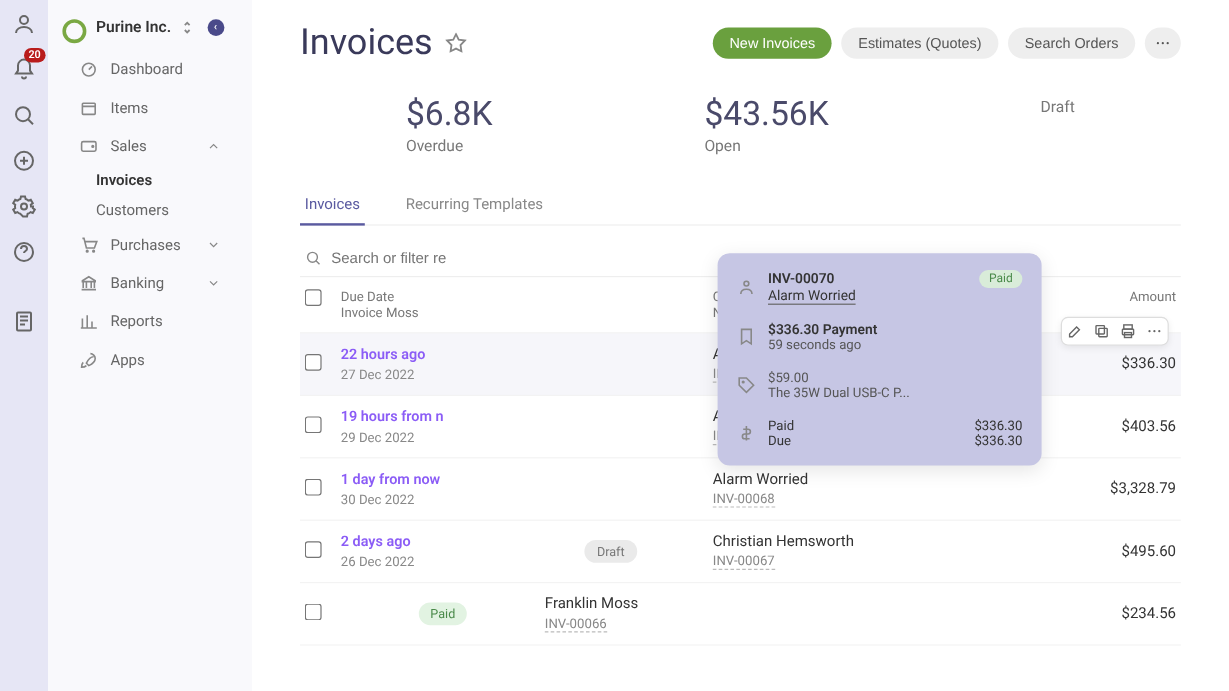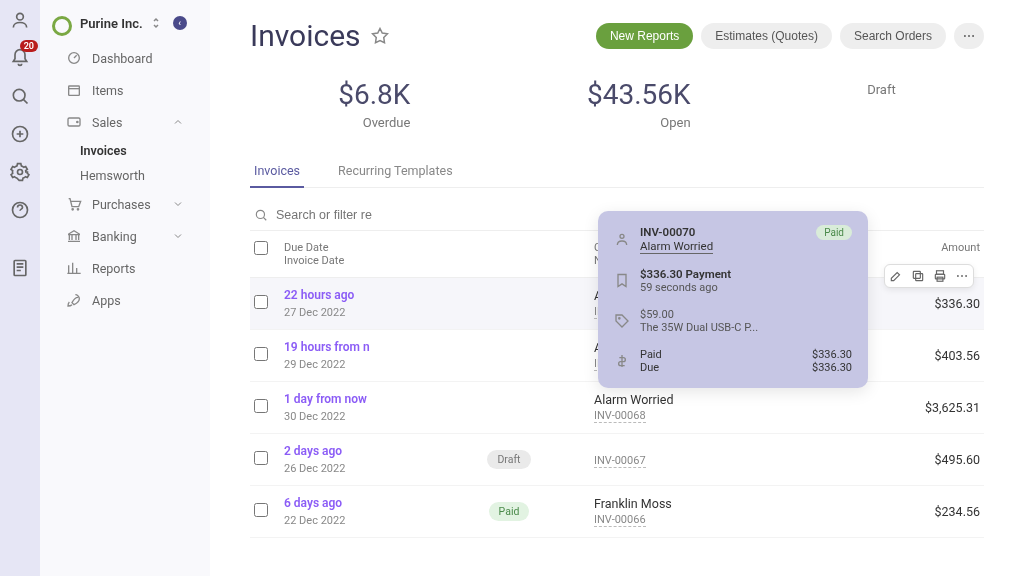--- a/index.html
+++ b/index.html
@@ -27,21 +27,21 @@
     .page-head { display: flex; align-items: center; }
     .page-title { font-size: 30px; font-weight: 400; color: #3a3a5a; }
     .star { margin-left: 10px; color: #888; }
     .head-actions { margin-left: auto; display: flex; gap: 8px; }
     .btn { padding: 6px 14px; border-radius: 16px; border: none; cursor: pointer; font-size: 12px; background: #eee; color: #555; }
     .btn.primary { background: #6aa03e; color: #fff; }
     .btn.icon-only { width: 30px; padding: 6px 0; display: flex; align-items: center; justify-content: center; }
 
     
     .stats { display: flex; justify-content: space-around; margin: 25px 0; }
-    .stat { text-align: right; }
+    .stat { text-align: left; }
     .stat-val { font-size: 28px; font-weight: 400; color: #4a4a6a; }
     .stat-lbl { font-size: 13px; color: #777; margin-top: 4px; }
 
     
     .tabs { display: flex; gap: 30px; border-bottom: 1px solid #eee; margin-bottom: 12px; font-size: 12.5px; }
     .tab { padding: 8px 4px; color: #888; cursor: pointer; }
     .tab.active { color: #5a5aa0; border-bottom: 2px solid #5a5aa0; margin-bottom: -1px; }
 
     
     .search-row { display: flex; align-items: center; gap: 8px; padding: 8px 4px; border-bottom: 1px solid #eee; }
@@ -171,21 +171,21 @@
       <span>Sales</span>
       <svg class="nav-chev" width="12" height="12" viewBox="0 0 24 24" fill="none" stroke="currentColor" stroke-width="2">
           <path d="M6 15l6-6 6 6"></path>
         </svg>
     </div>
     <div class="nav-sub">
       <div class="nav-item active">
           <span>Invoices</span>
         </div>
       <div class="nav-item">
-          <span>Hemsworth</span>
+          <span>Customers</span>
         </div>
     </div>
     <div class="nav-item">
       <svg class="nav-icon" viewBox="0 0 24 24" fill="none" stroke="currentColor" stroke-width="2">
           <path d="M4 4h2l3 12h10l3-8H7"></path>
           <circle cx="10" cy="20" r="1"></circle>
           <circle cx="18" cy="20" r="1"></circle>
         </svg>
       <span>Purchases</span>
       <svg class="nav-chev" width="12" height="12" viewBox="0 0 24 24" fill="none" stroke="currentColor" stroke-width="2">
@@ -215,21 +215,21 @@
     </div>
   </div>
 
   <div class="main">
     <div class="page-head">
       <span class="page-title">Invoices</span>
       <svg class="star" width="18" height="18" viewBox="0 0 24 24" fill="none" stroke="currentColor" stroke-width="2">
           <path d="M12 2l3 6 7 1-5 5 1 7-6-3-6 3 1-7-5-5 7-1 3-6z"></path>
         </svg>
       <div class="head-actions">
-        <button class="btn primary">New Reports</button>
+        <button class="btn primary">New Invoices</button>
         <button class="btn">Estimates (Quotes)</button>
         <button class="btn">Search Orders</button>
         <button class="btn icon-only">
           <svg width="14" height="14" viewBox="0 0 24 24" fill="currentColor">
               <circle cx="5" cy="12" r="1.6"></circle>
               <circle cx="12" cy="12" r="1.6"></circle>
               <circle cx="19" cy="12" r="1.6"></circle>
             </svg>
         </button>
       </div>
@@ -259,21 +259,21 @@
           <circle cx="11" cy="11" r="7"></circle>
           <path d="M21 21l-5-5"></path>
         </svg>
       <input type="text" placeholder="Search or filter re" style="">
     </div>
 
     <div class="thead">
       <div class="col-chk"><input type="checkbox" style=""></div>
       <div class="col-date">
         <div>Due Date</div>
-        <div>Invoice Date</div>
+        <div>Invoice Moss</div>
       </div>
       <div class="col-status"></div>
       <div class="col-cust">
         <div>Customer</div>
         <div>Number</div>
       </div>
       <div class="col-amt">Amount</div>
     </div>
 
     <div class="row hover">
@@ -327,42 +327,39 @@
       <div class="col-chk"><input type="checkbox" style=""></div>
       <div class="col-date">
         <div class="date1">1 day from now</div>
         <div class="date2">30 Dec 2022</div>
       </div>
       <div class="col-status"></div>
       <div class="col-cust">
         <div class="cust-name">Alarm Worried</div>
         <span class="cust-num">INV-00068</span>
       </div>
-      <div class="col-amt amt">$3,625.31</div>
+      <div class="col-amt amt">$3,328.79</div>
     </div>
 
     <div class="row">
       <div class="col-chk"><input type="checkbox" style=""></div>
       <div class="col-date">
         <div class="date1">2 days ago</div>
         <div class="date2">26 Dec 2022</div>
       </div>
       <div class="col-status"><span class="chip draft">Draft</span></div>
       <div class="col-cust">
+        <div class="cust-name">Christian Hemsworth</div>
         <span class="cust-num">INV-00067</span>
       </div>
       <div class="col-amt amt">$495.60</div>
     </div>
 
     <div class="row">
       <div class="col-chk"><input type="checkbox" style=""></div>
-      <div class="col-date">
-        <div class="date1">6 days ago</div>
-        <div class="date2">22 Dec 2022</div>
-      </div>
       <div class="col-status"><span class="chip paid">Paid</span></div>
       <div class="col-cust">
         <div class="cust-name">Franklin Moss</div>
         <span class="cust-num">INV-00066</span>
       </div>
       <div class="col-amt amt">$234.56</div>
     </div>
 
     <div class="popover">
       <div class="pop-row">

